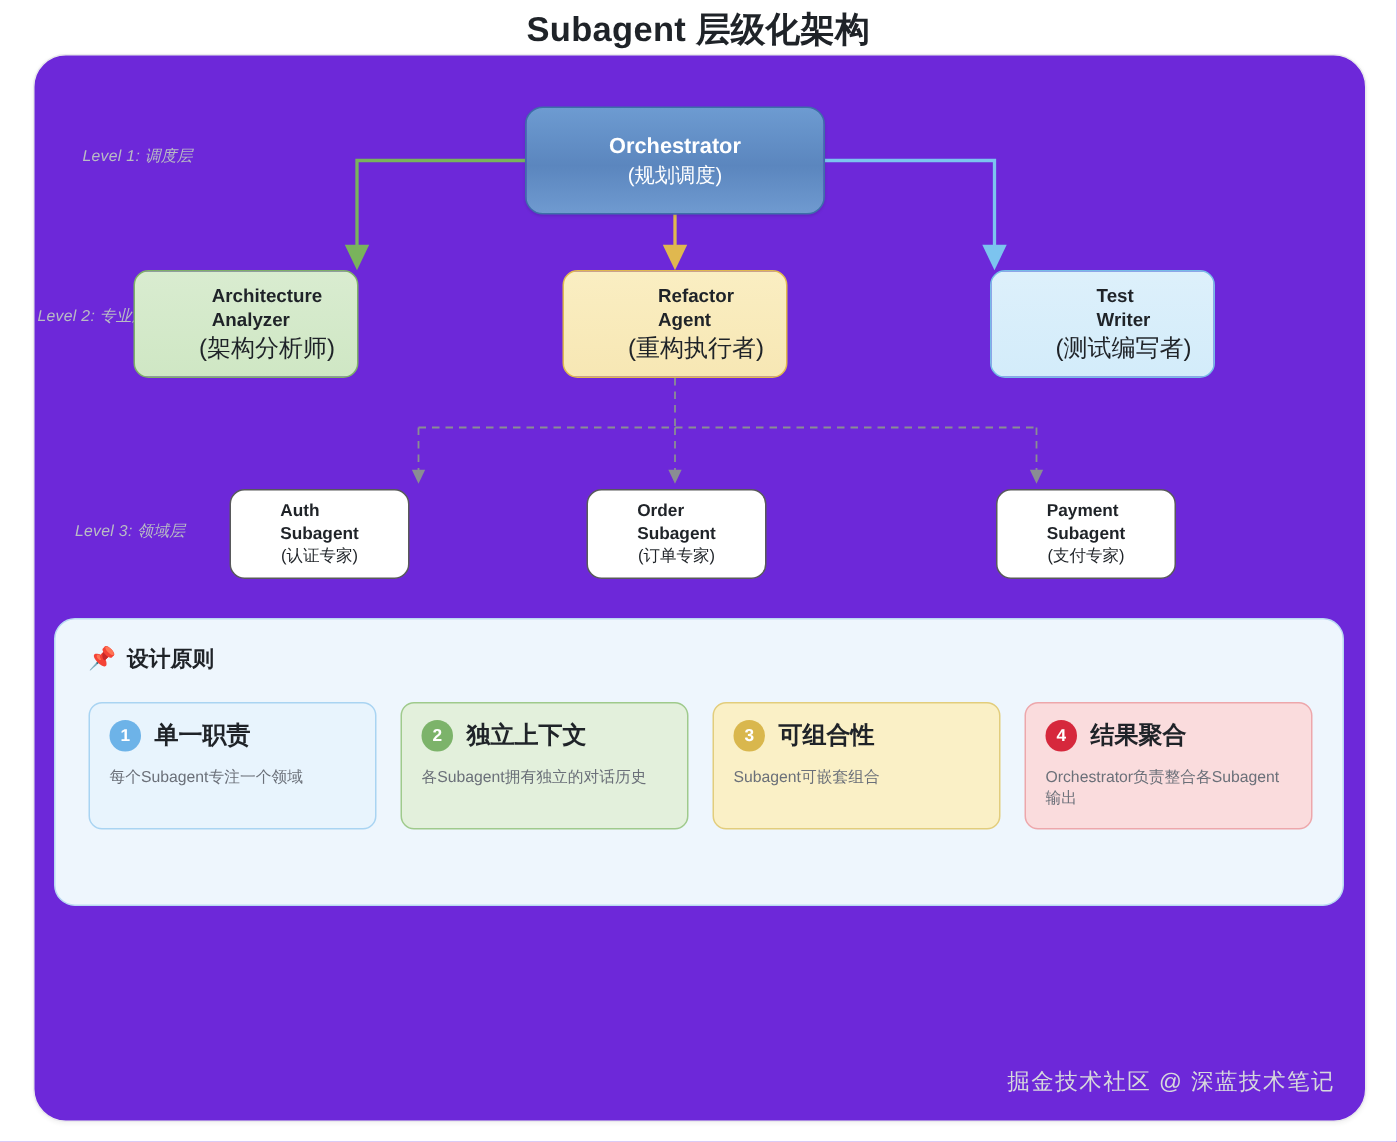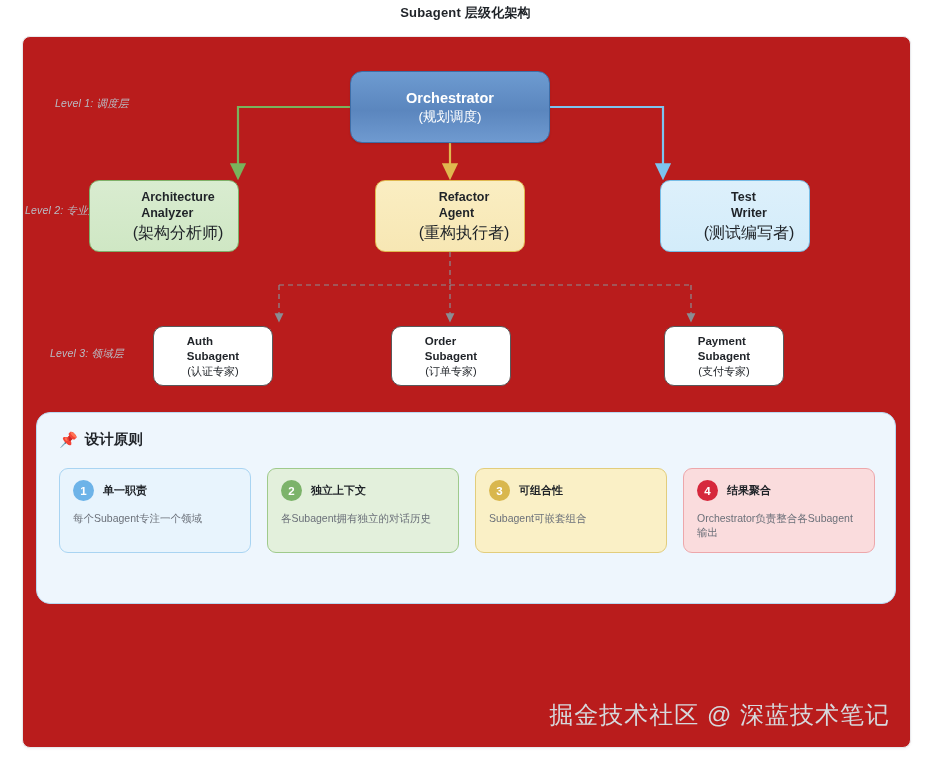--- a/index.html
+++ b/index.html
@@ -16,36 +16,36 @@
     position: relative;
   }
 
   
   #diagram-title {
     position: absolute;
     top: 4px;
     left: 0;
     width: 931px;
     text-align: center;
-    font-size: 13px;
+    font-size: 23px;
     font-weight: bold;
     color: #1f2328;
     letter-spacing: 0.2px;
   }
 
   
   #canvas {
     position: absolute;
     left: 22px;
     top: 36px;
     width: 887px;
     height: 710px;
-    background: #b91c1c;
+    background: #6d28d9;
     border: 1px solid #e9e9ec;
-    border-radius: 8px;
+    border-radius: 22px;
     box-shadow: 0 1px 3px rgba(0,0,0,0.05);
     overflow: hidden;
   }
 
   
   #connectors {
     position: absolute;
     left: 0;
     top: 0;
     width: 887px;
@@ -198,37 +198,37 @@
     border-radius: 50%;
     color: #ffffff;
     font-size: 11.5px;
     font-weight: bold;
     display: flex;
     align-items: center;
     justify-content: center;
     flex: 0 0 auto;
   }
   .pc-title {
-    font-size: 11px;
+    font-size: 16px;
     font-weight: bold;
     color: #1f2328;
   }
   .pc-desc {
     margin-top: 11px;
     font-size: 10.5px;
     color: #6b7079;
     line-height: 1.3;
   }
 
   
   #watermark {
     position: absolute;
     right: 20px;
     bottom: 16px;
-    font-size: 24px;
+    font-size: 15px;
     color: #d6d8dc;
     white-space: nowrap;
     letter-spacing: 1px;
   }
 </style>
 </head>
 <body>
 
 <div id="diagram-title">Subagent 层级化架构</div>
 

